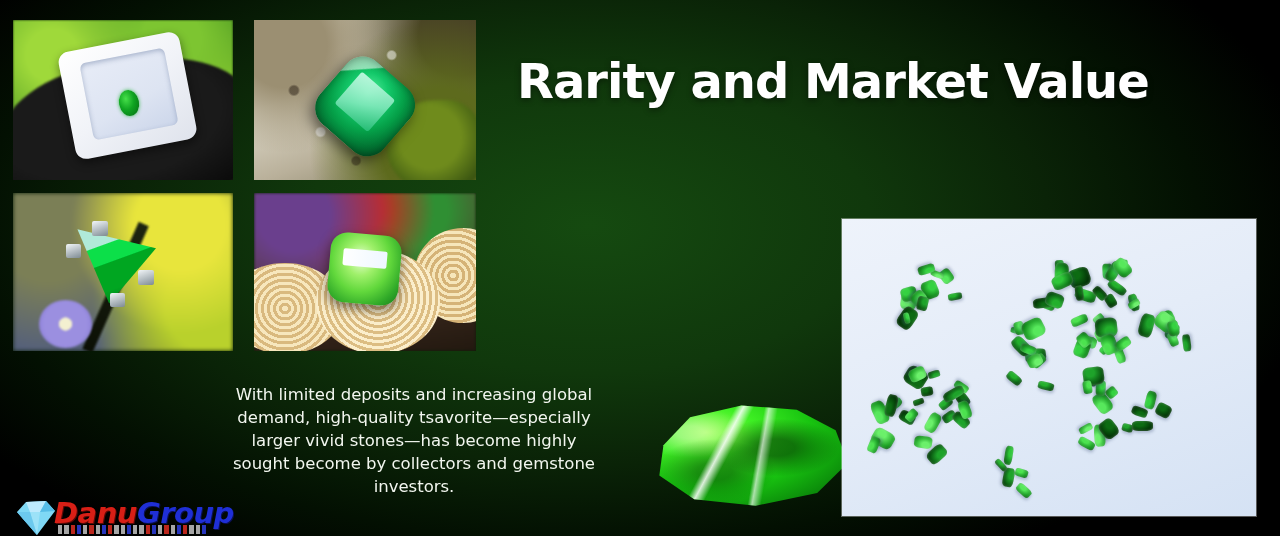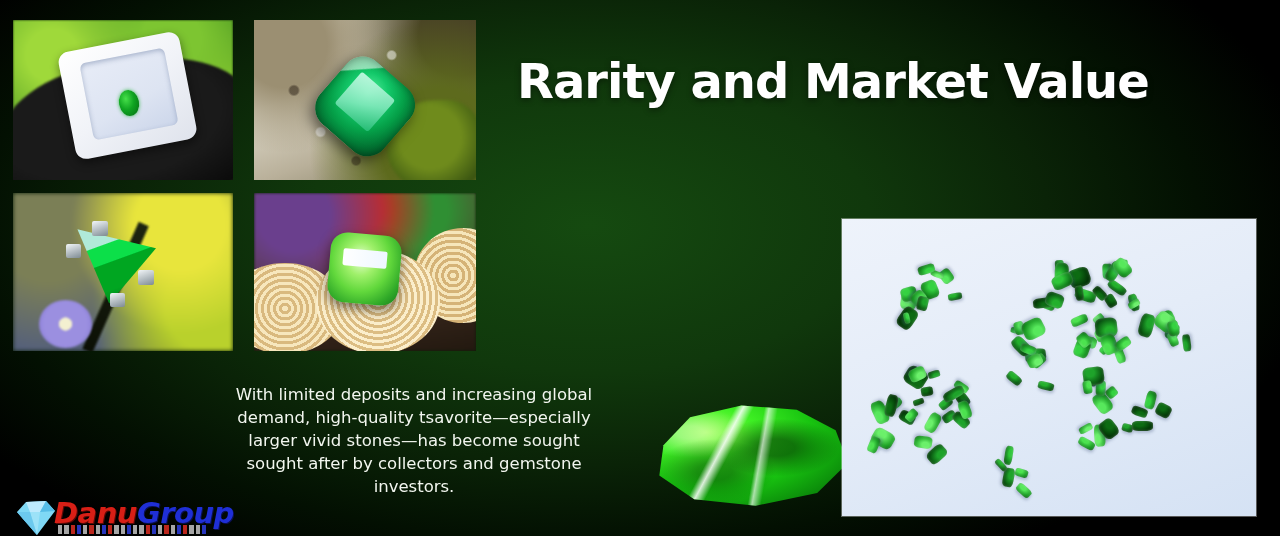--- a/index.html
+++ b/index.html
@@ -298,21 +298,21 @@
         <div class="log logB"></div>
         <div class="gem"></div>
         <div class="facet"></div>
       </div>
     </div>
 
   </div>
 
   <h1 id="headline">Rarity and Market Value</h1>
 
-  <p id="body-copy">With limited deposits and increasing global demand, high-quality tsavorite—especially larger vivid stones—has become sought sought after by collectors and gemstone investors.</p>
+  <p id="body-copy">With limited deposits and increasing global demand, high-quality tsavorite—especially larger vivid stones—has become highly sought become by collectors and gemstone investors.</p>
 
   <div id="rough-crystal">
     <div class="body"></div>
     <div class="shine"></div>
   </div>
 
   <div id="hero-photo">
     <div class="grain" id="xtal-field">
         <div class="xtal" style="left: 13.7809%; top: 24.6746%; width: 4.76135%; height: 5.33018%; transform: rotate(278.9deg); background: radial-gradient(at 36% 30%, rgb(107, 240, 106) 0%, rgb(107, 240, 106) 22%, rgb(26, 157, 34) 70%, rgb(2, 51, 10) 100%); box-shadow: rgba(60, 80, 120, 0.3) 1px 2px 3px, rgba(255, 255, 255, 0.35) 0px 0px 3px inset;"></div>
         <div class="xtal" style="left: 23.3262%; top: 17.3028%; width: 3.50055%; height: 4.01416%; transform: rotate(233.9deg); background: radial-gradient(at 36% 30%, rgb(87, 232, 92) 0%, rgb(87, 232, 92) 22%, rgb(19, 144, 29) 70%, rgb(2, 51, 10) 100%); box-shadow: rgba(60, 80, 120, 0.3) 1px 2px 3px, rgba(255, 255, 255, 0.35) 0px 0px 3px inset;"></div>

